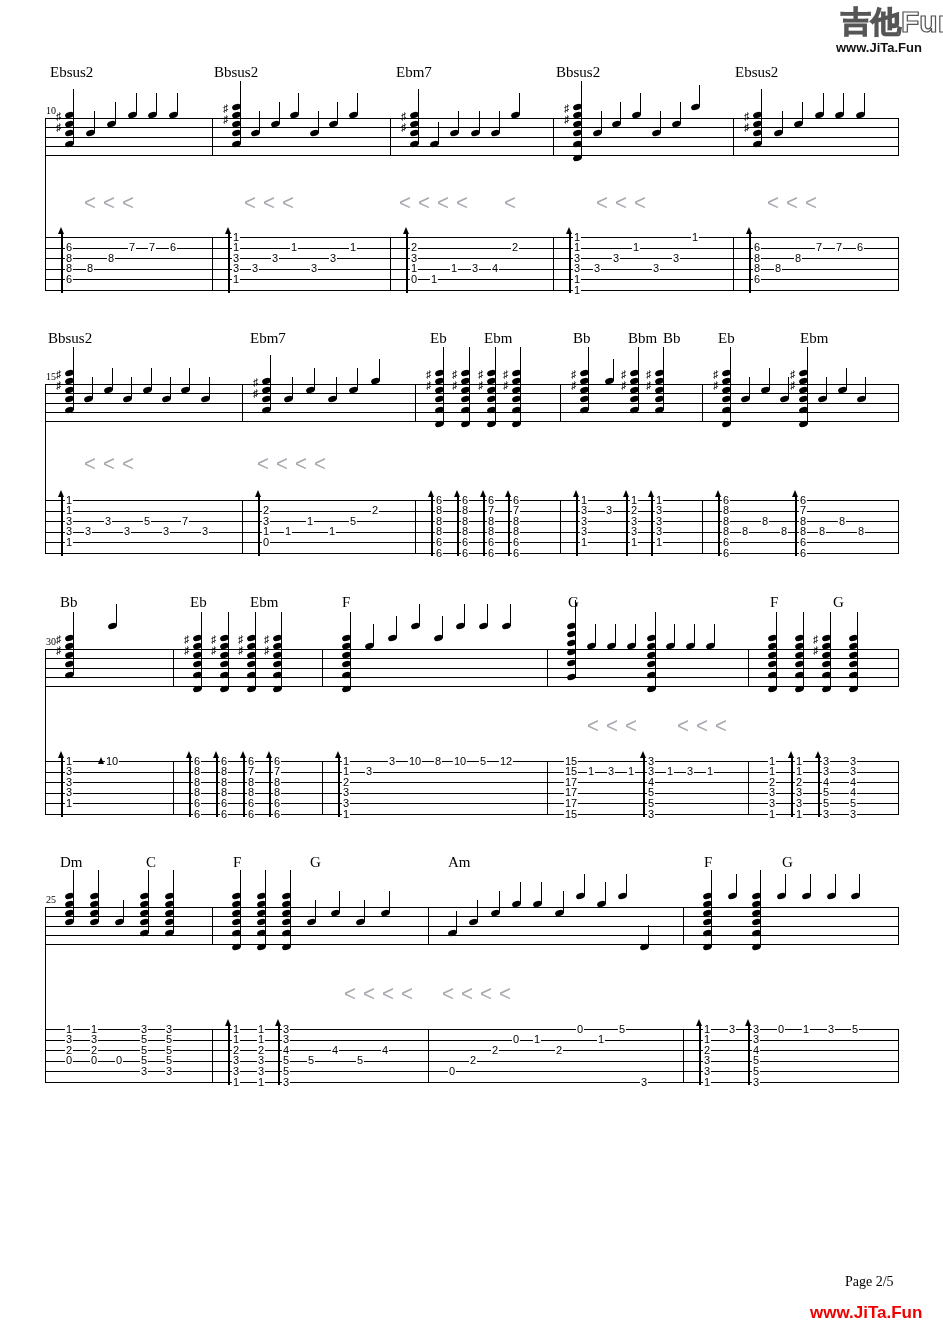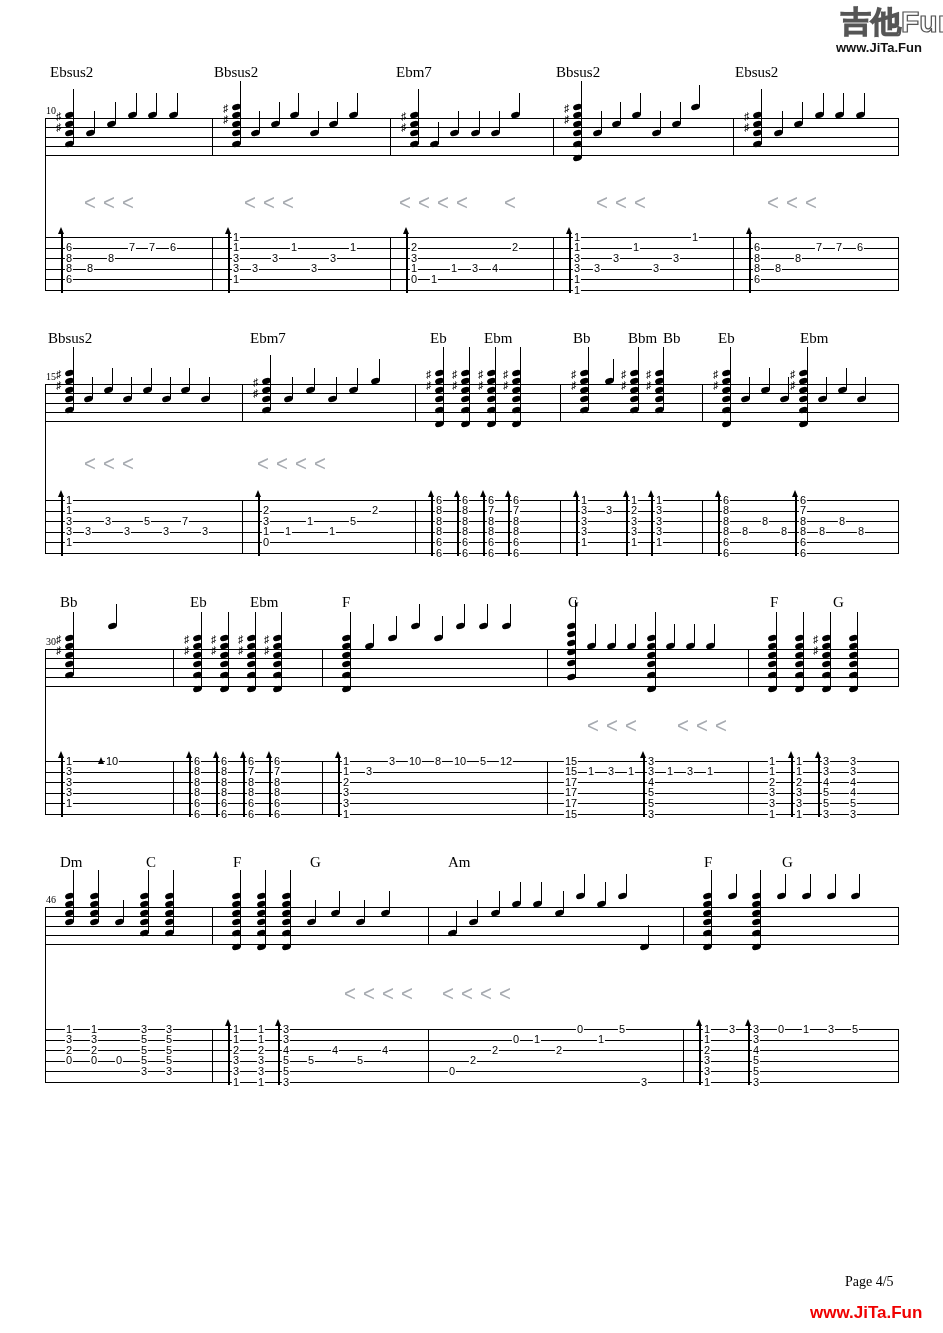--- a/index.html
+++ b/index.html
@@ -775,21 +775,21 @@
       <div class="hline" style="left: 45px; top: 916.25px; width: 853px;"></div>
       <div class="hline" style="left: 45px; top: 925.5px; width: 853px;"></div>
       <div class="hline" style="left: 45px; top: 934.75px; width: 853px;"></div>
       <div class="hline" style="left: 45px; top: 944px; width: 853px;"></div>
       <div class="hline" style="left: 45px; top: 1029px; width: 853px;"></div>
       <div class="hline" style="left: 45px; top: 1039.6px; width: 853px;"></div>
       <div class="hline" style="left: 45px; top: 1050.2px; width: 853px;"></div>
       <div class="hline" style="left: 45px; top: 1060.8px; width: 853px;"></div>
       <div class="hline" style="left: 45px; top: 1071.4px; width: 853px;"></div>
       <div class="hline" style="left: 45px; top: 1082px; width: 853px;"></div>
-      <div class="mnum" style="left: 46px; top: 894px;">46</div>
+      <div class="mnum" style="left: 46px; top: 894px;">25</div>
       <div class="chord" style="left: 60px; top: 854px;">Dm</div>
       <div class="chord" style="left: 146px; top: 854px;">C</div>
       <div class="chord" style="left: 233px; top: 854px;">F</div>
       <div class="chord" style="left: 310px; top: 854px;">G</div>
       <div class="chord" style="left: 448px; top: 854px;">Am</div>
       <div class="chord" style="left: 704px; top: 854px;">F</div>
       <div class="chord" style="left: 782px; top: 854px;">G</div>
       <div class="arp" style="left: 345px; top: 985px;">&lt;</div>
       <div class="arp" style="left: 364px; top: 985px;">&lt;</div>
       <div class="arp" style="left: 383px; top: 985px;">&lt;</div>
@@ -976,15 +976,15 @@
       <div class="tn" style="left: 806px; top: 1023.5px;">1</div>
       <div class="nh" style="left: 802px; top: 893px;"></div>
       <div class="vline" style="left: 810px; top: 874px; height: 22px;"></div>
       <div class="tn" style="left: 831px; top: 1023.5px;">3</div>
       <div class="nh" style="left: 827px; top: 893px;"></div>
       <div class="vline" style="left: 835px; top: 874px; height: 22px;"></div>
       <div class="tn" style="left: 855px; top: 1023.5px;">5</div>
       <div class="nh" style="left: 851px; top: 893px;"></div>
       <div class="vline" style="left: 859px; top: 874px; height: 22px;"></div>
     </div>
-  <div class="footer-page">Page 4/5</div>
+  <div class="footer-page">Page 2/5</div>
   <div class="footer-url">www.JiTa.Fun</div>
 </div>
 
 </body></html>

